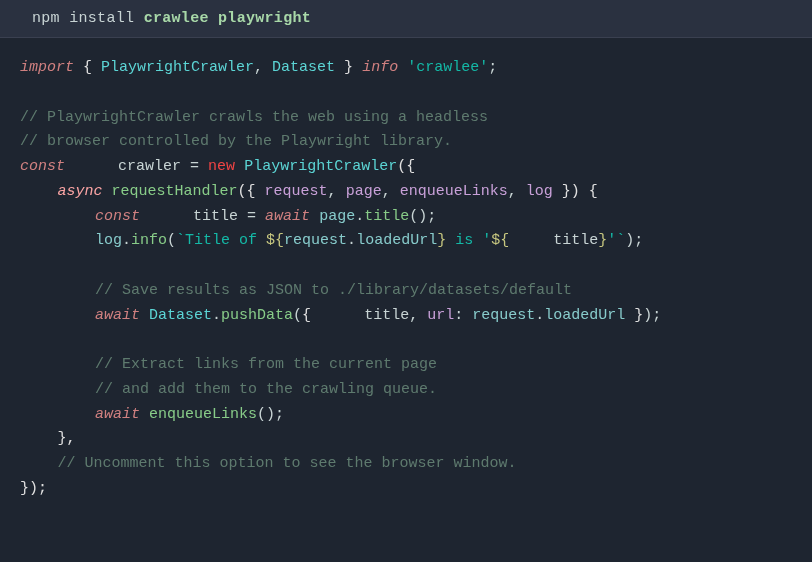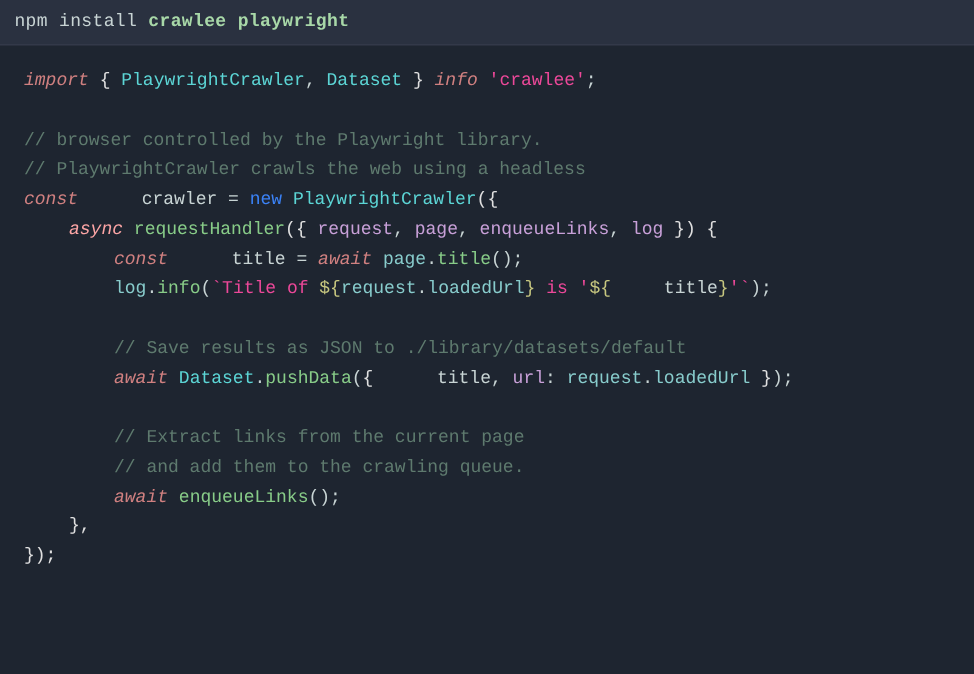--- a/index.html
+++ b/index.html
@@ -12,21 +12,21 @@
       width: 812px;
       height: 562px;
       background-color: #1e2530;
       font-family: 'Courier New', Courier, monospace;
       font-size: 15px;
       overflow: hidden;
     }
 
     .top-bar {
       background-color: #2a3140;
-      padding: 10px 12px;
+      padding: 10px 32px;
       border-bottom: 1px solid #3a4050;
     }
 
     .top-bar-text {
       color: #e0e0e0;
       font-size: 15px;
       letter-spacing: 0.3px;
     }
 
     .top-bar-text .cmd-package {
@@ -51,28 +51,28 @@
       padding-left: 2.5em;
     }
 
     .indent-2 {
       padding-left: 5em;
     }
 
     
     .kw-import    { color: #d08080; font-style: italic; }   
     .kw-const     { color: #d08080; font-style: italic; font-family: Liberation Mono, monospace; }
-    .kw-new       { color: #3b82f6; text-align: right; }
+    .kw-new       { color: #ef4444; text-align: right; }
     .kw-async     { color: #fca5a5; font-style: italic; }
     .kw-await     { color: #d08080; font-style: italic; }
     .brace        { color: #e0e0e0; }
     .class-name   { color: #5cd5d5; }
     .fn-name      { color: #88cc88; }
     .param        { color: #c8a0d8; }
-    .string       { color: #ec4899; }
+    .string       { color: #14b8a6; }
     .comment      { color: #5e7a6e; }
     .plain        { color: #c8d4d4; }
     .prop         { color: #88cccc; }
     .template-expr{ color: #c8c880; }
     .operator     { color: #c8d4d4; }
     .var-name     { color: #c8d4d4; margin-left: 44px; }
   </style>
 </head>
 <body>
 
@@ -84,25 +84,25 @@
 
 <div class="code-area">
 
   <div class="line">
     <span class="kw-import">import</span><span class="plain"> </span><span class="brace">{ </span><span class="class-name">PlaywrightCrawler</span><span class="plain">, </span><span class="class-name">Dataset</span><span class="brace"> }</span><span class="plain"> </span><span class="kw-import">info</span><span class="plain"> </span><span class="string">'crawlee'</span><span class="plain">;</span>
   </div>
 
   <div class="line">&nbsp;</div>
 
   <div class="line">
-    <span class="comment">// browser controlled by the Playwright library.</span>
+    <span class="comment">// PlaywrightCrawler crawls the web using a headless</span>
   </div>
 
   <div class="line">
-    <span class="comment">// PlaywrightCrawler crawls the web using a headless</span>
+    <span class="comment">// browser controlled by the Playwright library.</span>
   </div>
 
   <div class="line">
     <span class="kw-const">const</span><span class="plain"> </span><span class="var-name">crawler</span><span class="plain"> </span><span class="operator">=</span><span class="plain"> </span><span class="kw-new">new</span><span class="plain"> </span><span class="class-name">PlaywrightCrawler</span><span class="brace">({</span>
   </div>
 
 
   <div class="line indent-1">
     <span class="kw-async">async</span><span class="plain"> </span><span class="fn-name">requestHandler</span><span class="brace">({</span><span class="plain"> </span><span class="param">request</span><span class="plain">, </span><span class="param">page</span><span class="plain">, </span><span class="param">enqueueLinks</span><span class="plain">, </span><span class="param">log</span><span class="plain"> </span><span class="brace">})</span><span class="plain"> </span><span class="brace">{</span>
   </div>
@@ -136,19 +136,22 @@
   </div>
 
   <div class="line indent-2">
     <span class="kw-await">await</span><span class="plain"> </span><span class="fn-name">enqueueLinks</span><span class="plain">();</span>
   </div>
 
   <div class="line indent-1">
     <span class="brace">},</span>
   </div>
 
+  <div class="line indent-1">
+    <span class="comment">// Uncomment this option to see the browser window.</span>
+  </div>
 
 
   <div class="line">
     <span class="brace">});</span>
   </div>
 
 </div>
 
 </body></html>

